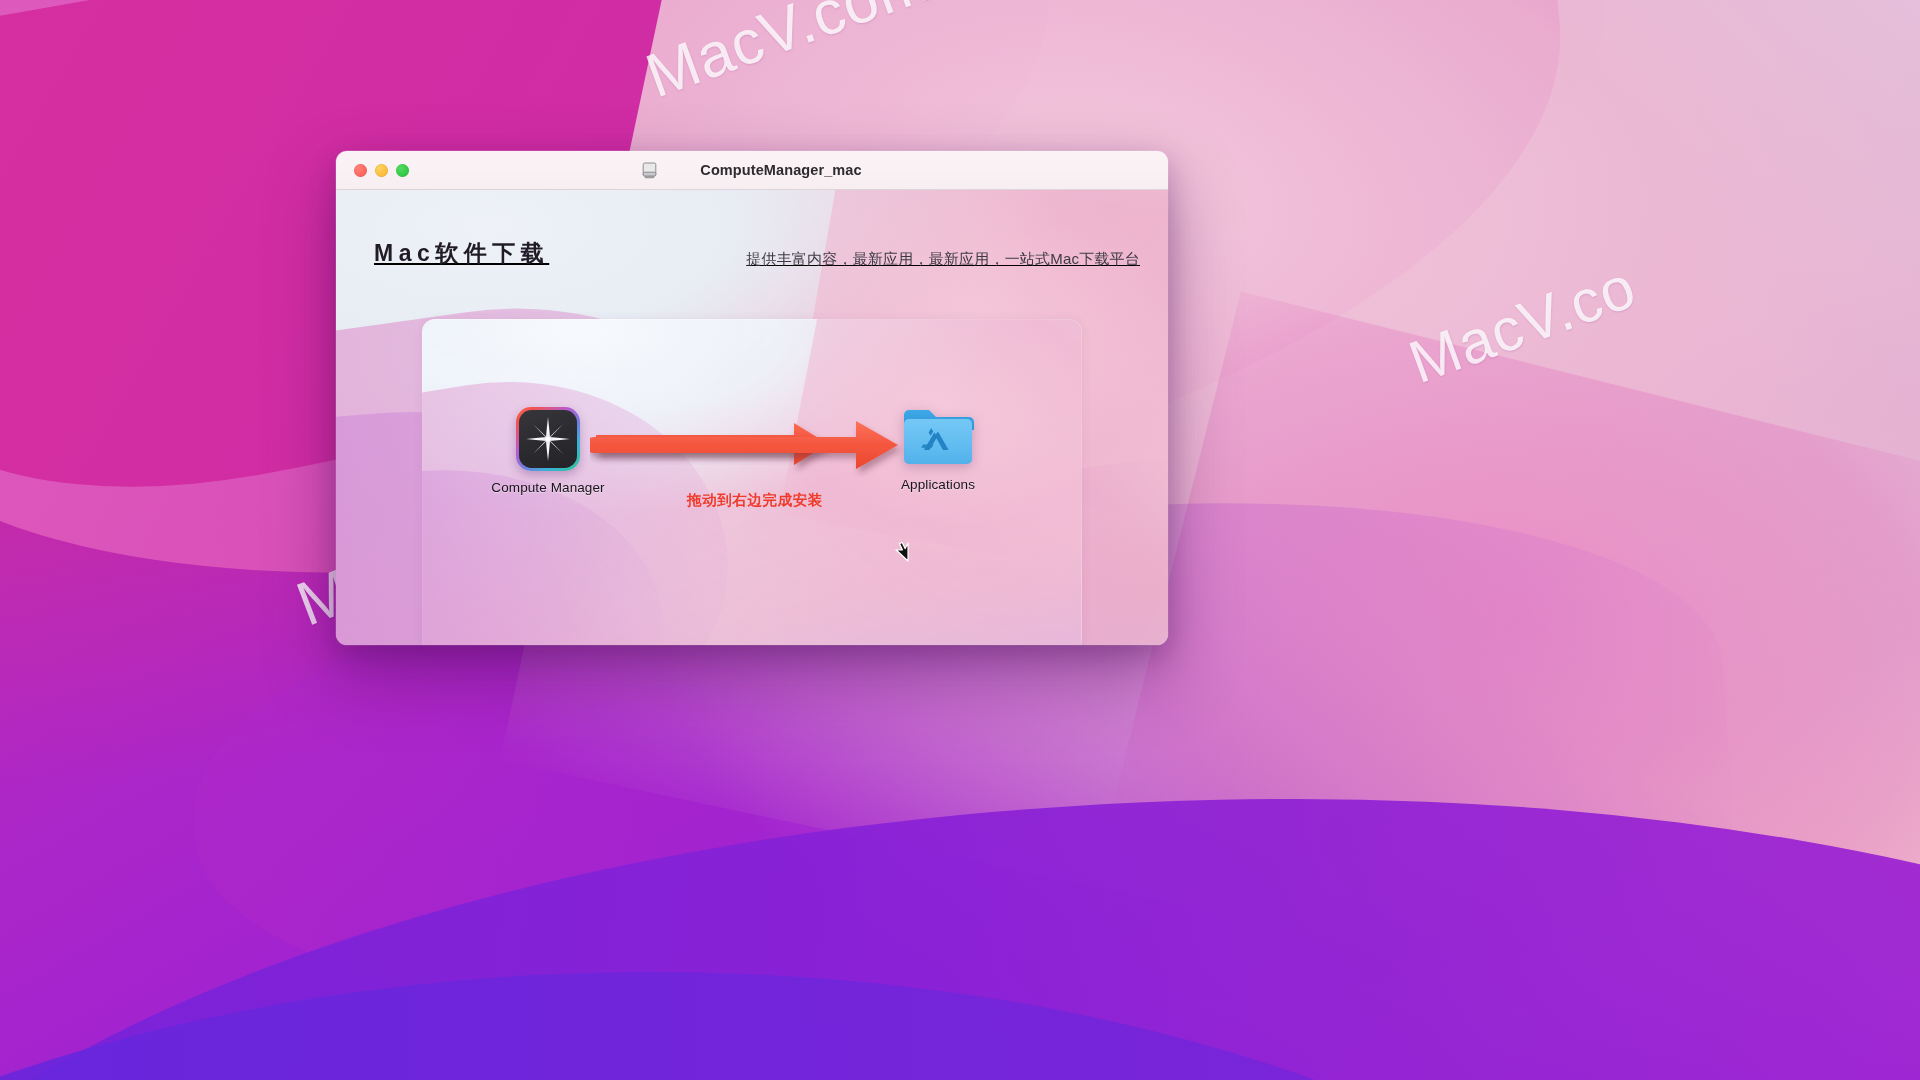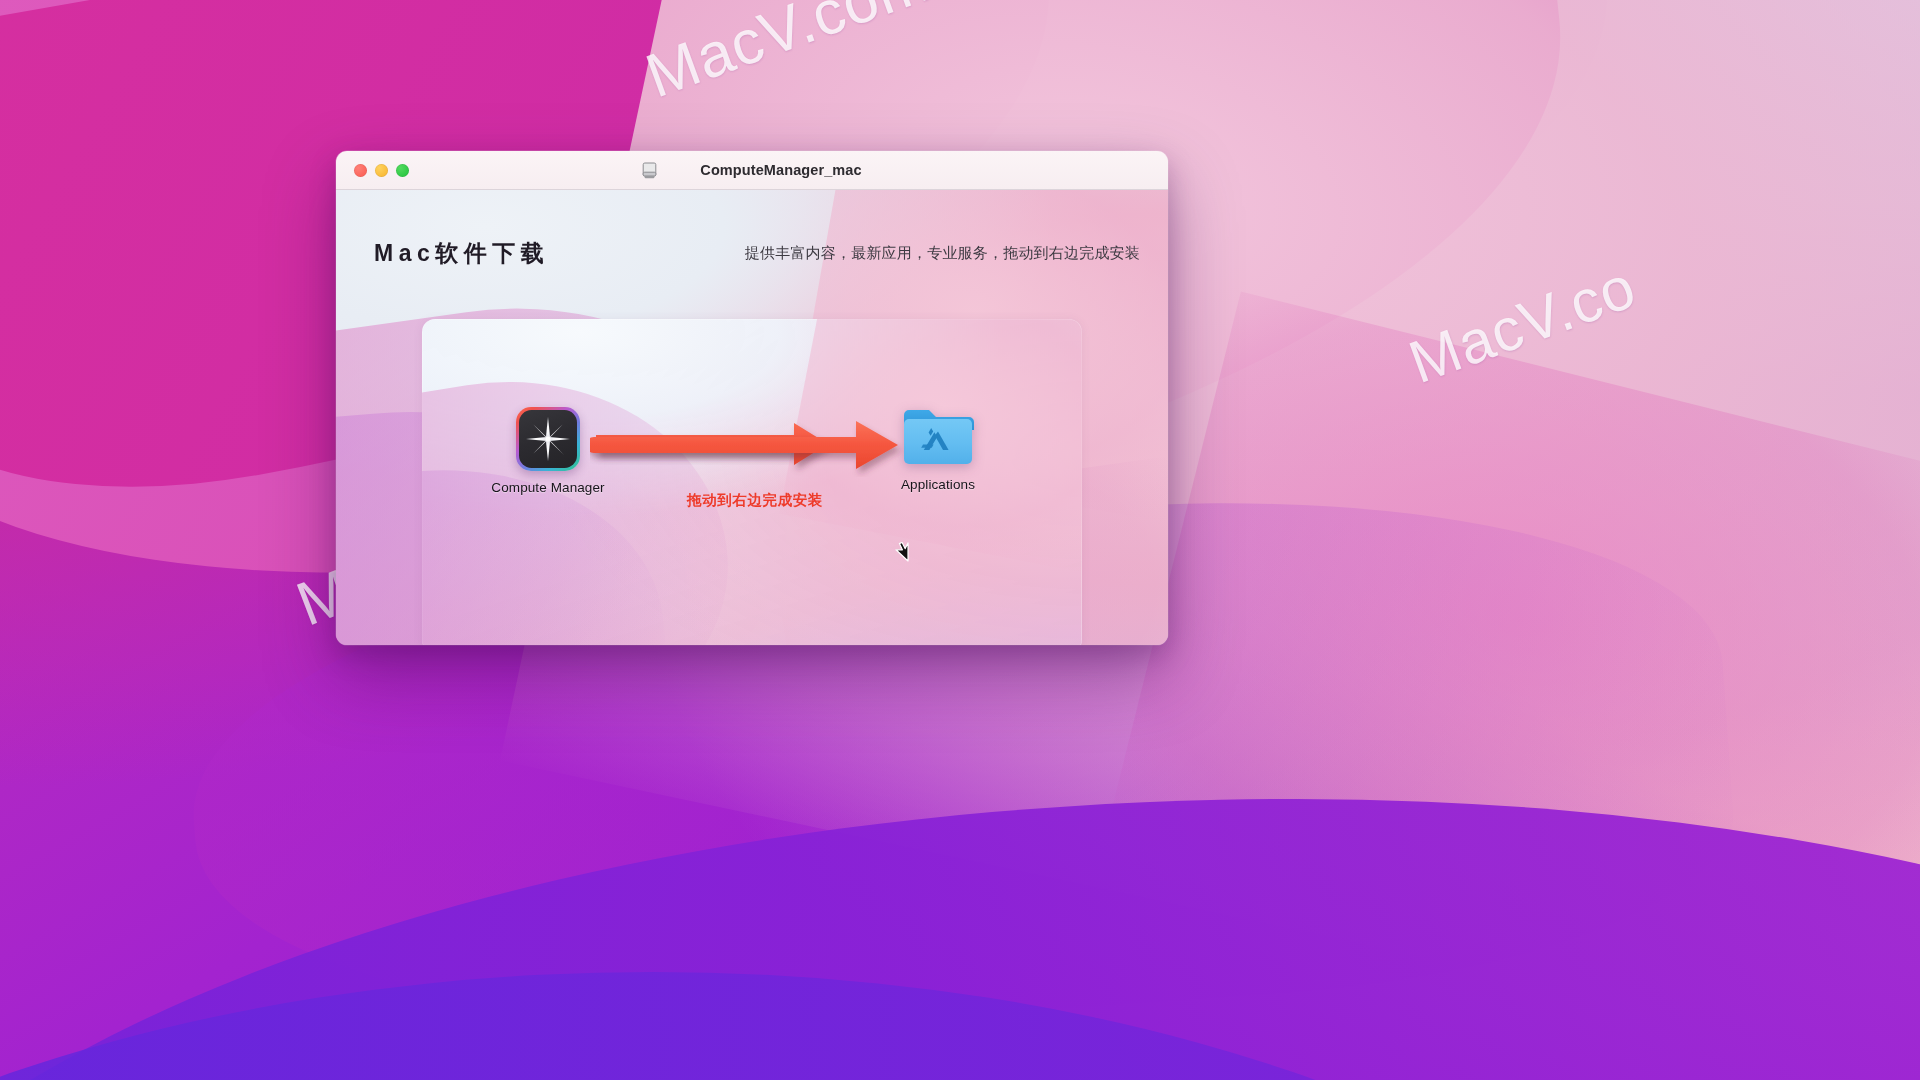--- a/index.html
+++ b/index.html
@@ -152,23 +152,24 @@
   }
   .bw4{
     right:-6%; bottom:-26%; width:52%; height:62%;
     background:radial-gradient(ellipse at 44% 40%, rgba(234,170,206,.8), rgba(228,156,200,.3) 54%, transparent 78%);
     transform:rotate(-8deg);
   }
 
   
   .hdr{
     position:absolute; left:0; right:0; top:48px;
-    display:flex; align-items:center;
+    display:flex; align-items:flex-end;
     padding:0 28px 0 38px;
     z-index:4;
+    text-decoration:underline;
   }
   .brand{
     font-size:23px; font-weight:bold; color:#201b26;
     letter-spacing:5.5px;
     white-space:nowrap;
   }
   .tagline{
     margin-left:auto;
     font-size:15px; color:#3d3a42; letter-spacing:.2px;
     white-space:nowrap;
@@ -288,21 +289,21 @@
   </div>
 
   <div class="win-body">
     <div class="body-wave bw3"></div>
     <div class="body-wave bw1"></div>
     <div class="body-wave bw2"></div>
     <div class="body-wave bw4"></div>
 
     <div class="hdr">
       <div class="brand">Mac软件下载</div>
-      <div class="tagline">提供丰富内容，最新应用，专业服务，拖动到右边完成安装</div>
+      <div class="tagline">提供丰富内容，最新应用，最新应用，一站式Mac下载平台</div>
     </div>
 
     <div class="panel">
       <div class="pw3"></div>
       <div class="pw1"></div>
       <div class="pw2"></div>
 
       <div class="icons-row">
 
         <div class="icon-item app">

